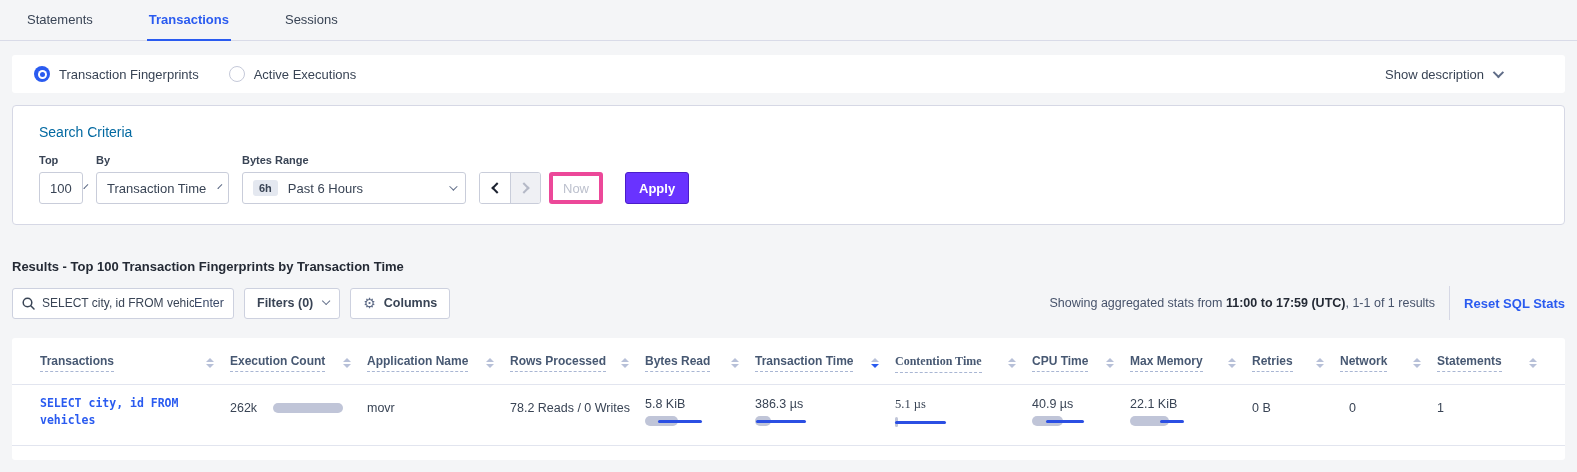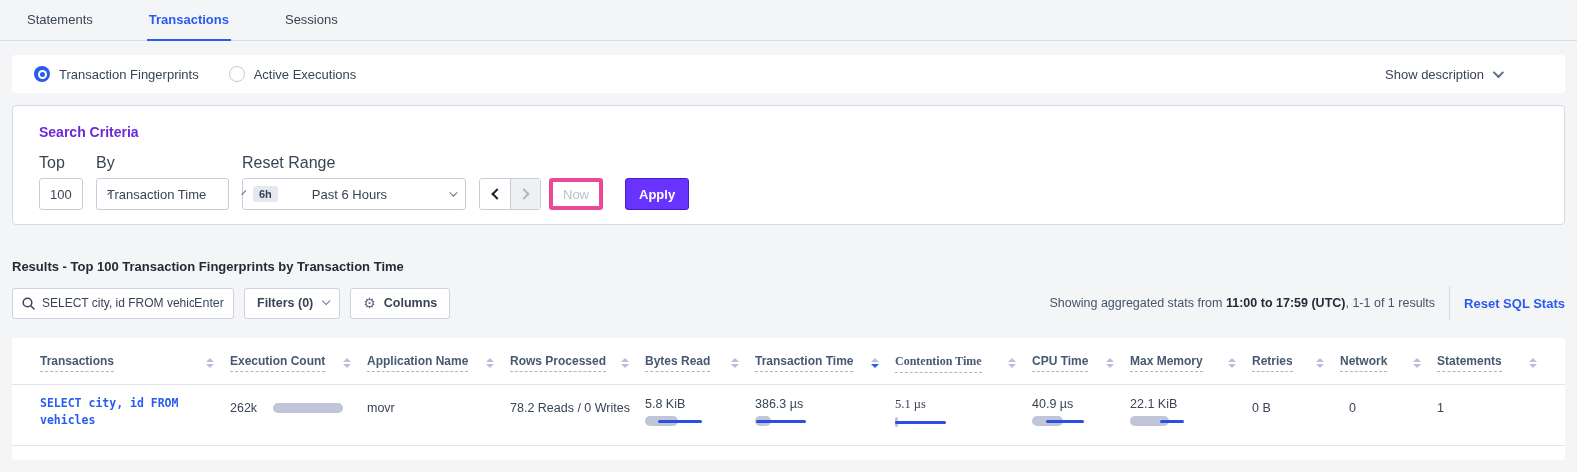--- a/index.html
+++ b/index.html
@@ -20,25 +20,25 @@
   .radio-outer { width:16px; height:16px; border-radius:50%; border:1px solid #c5c9d9; background:#fff; position:relative; flex:none; }
   .radio-outer.checked { border:none; background:var(--accent,#2a5bf0); }
   .radio-outer.checked::before { content:""; position:absolute; left:3.5px; top:3.5px; width:9px; height:9px; background:#fff; border-radius:50%; }
   .radio-outer.checked::after { content:""; position:absolute; left:5.5px; top:5.5px; width:5px; height:5px; background:var(--accent,#2a5bf0); border-radius:50%; }
   .show-desc { margin-left:auto; display:flex; align-items:center; gap:9px; cursor:pointer; color:#394455; }
   
   .chev { width:8px; height:8px; border-right:2px solid #5f6c87; border-bottom:2px solid #5f6c87; transform:rotate(45deg) translateY(-2px); display:inline-block; }
   .chev.sm { width:6px; height:6px; border-width:1.6px; }
   
   .criteria-card { margin:12px 12px 0; height:120px; background:#fff; border:1px solid #d6d8e5; border-radius:4px; padding:18px 26px; }
-  .criteria-title { font-size:14px; font-weight:700; color:#6d28d9; }
+  .criteria-title { font-size:14px; font-weight:400; color:#0369a1; }
   .criteria-row { display:flex; align-items:flex-end; margin-top:14px; }
   .field { display:flex; flex-direction:column; margin-right:13px; }
-  .field-label { font-size:16px; font-weight:400; color:#394455; margin-bottom:6px; }
-  .select { height:32px; border:1px solid #c9cdda; border-radius:3px; background:#fff; display:flex; align-items:center; padding:0 10px; cursor:pointer; color:#394455;gap:24px; }
+  .field-label { font-size:11px; font-weight:700; color:#394455; margin-bottom:6px; }
+  .select { height:32px; border:1px solid #c9cdda; border-radius:3px; background:#fff; display:flex; align-items:center; padding:0 10px; cursor:pointer; color:#394455; }
   .select .chev { margin-left:auto; }
   .sel-top { width:44px; }
   .sel-by { width:133px; }
   .sel-range { width:224px; }
   .badge-6h { background:#e4e8f0; color:#394455; font-size:11px; font-weight:700; border-radius:3px; padding:2px 6px; margin-right:10px; }
   .sel-val { margin-right:12px; white-space:nowrap; }
   .arrow-group { display:flex; height:32px; border:1px solid #c9cdda; border-radius:3px; overflow:hidden; margin-right:8px; }
   .arrow-btn { width:30px; display:flex; align-items:center; justify-content:center; background:#fff; cursor:pointer; }
   .arrow-btn + .arrow-btn { border-left:1px solid #c9cdda; }
   .arrow-btn.disabled { background:#eff0f4; cursor:default; }
@@ -126,21 +126,21 @@
       </div>
     </div>
     <div class="field">
       <span class="field-label">By</span>
       <div class="select sel-by">
         <span class="sel-val">Transaction Time</span>
         <span class="chev sm"></span>
       </div>
     </div>
     <div class="field">
-      <span class="field-label">Reset Range</span>
+      <span class="field-label">Bytes Range</span>
       <div class="select sel-range">
         <span class="badge-6h">6h</span>
         <span class="sel-val">Past 6 Hours</span>
         <span class="chev sm"></span>
       </div>
     </div>
     <div class="arrow-group">
       <div class="arrow-btn">
           <span class="arr left"></span>
         </div>

